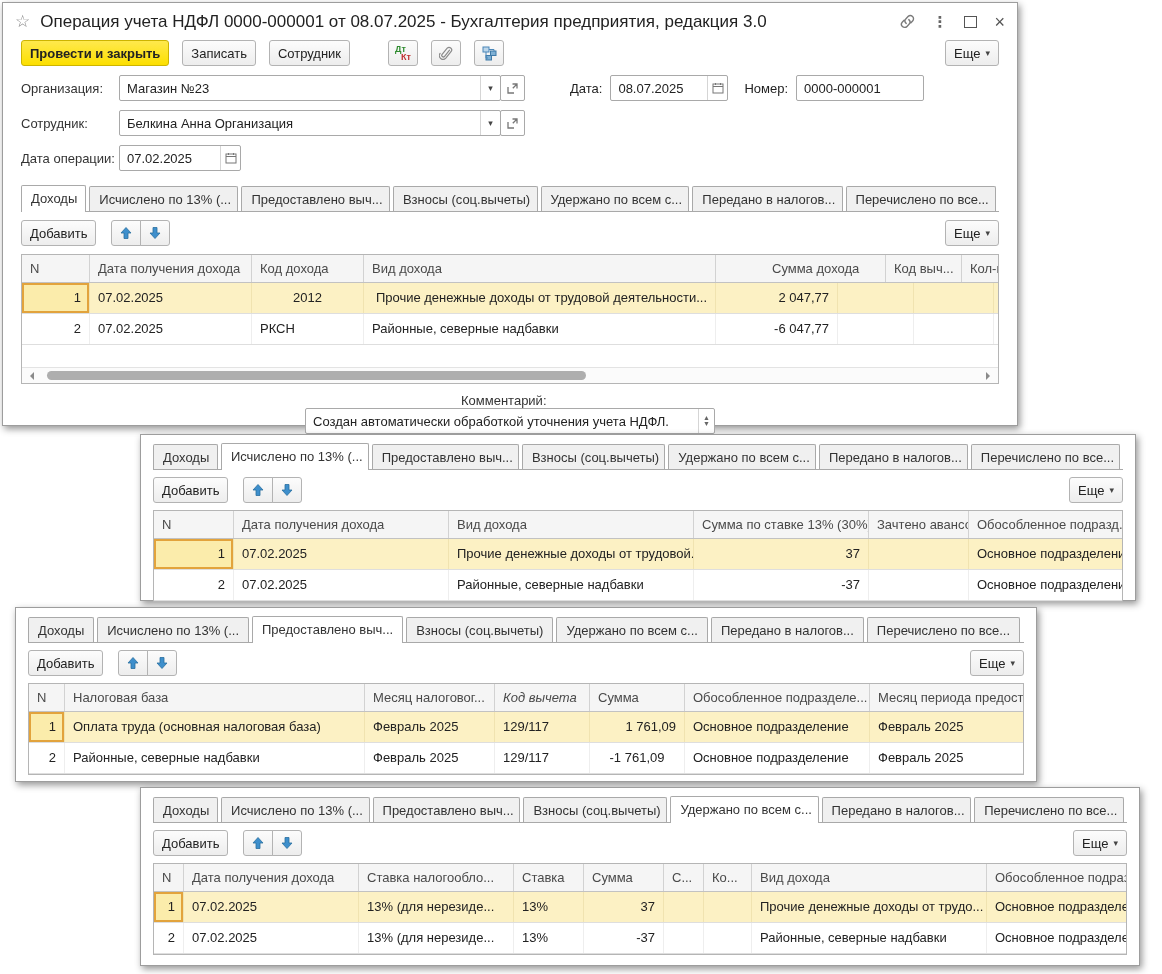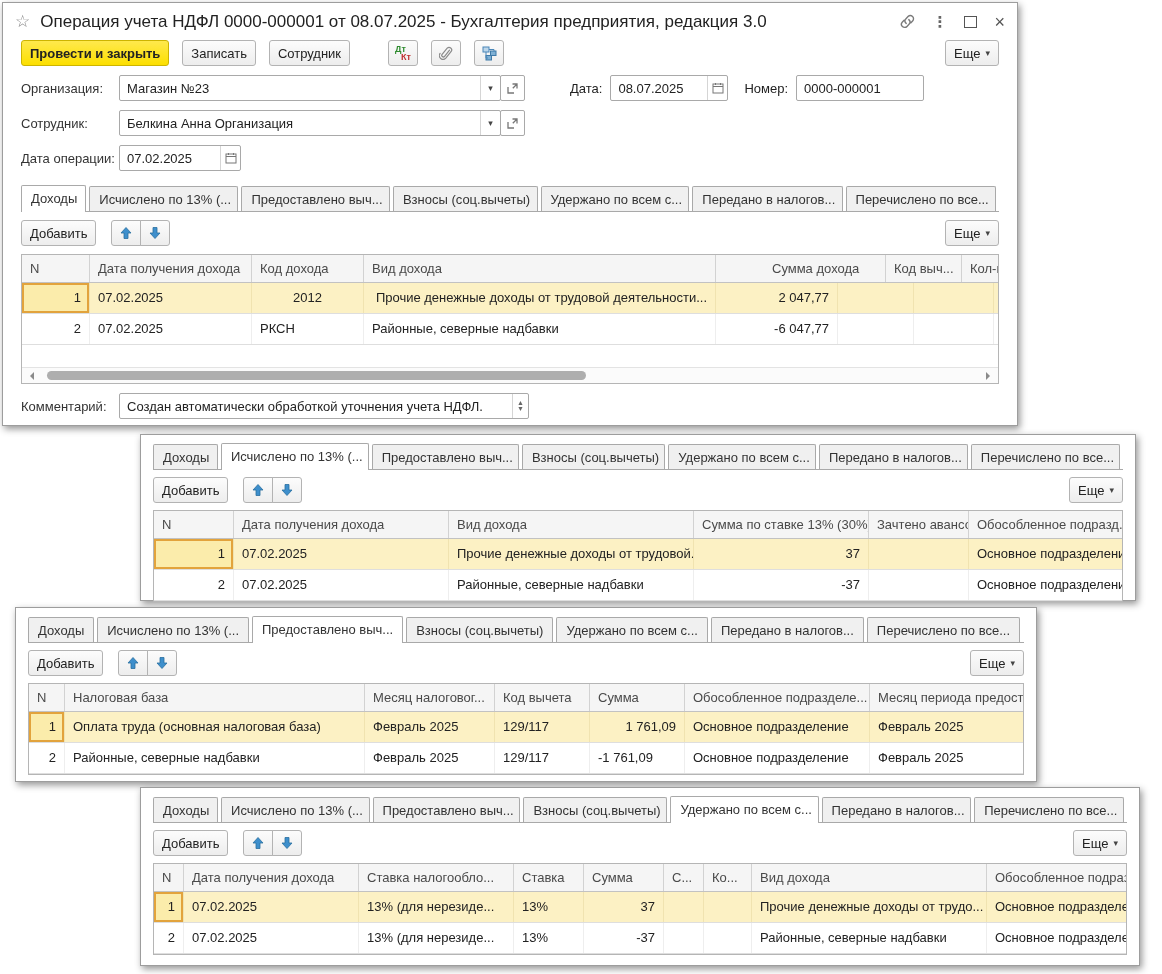--- a/index.html
+++ b/index.html
@@ -251,21 +251,21 @@
       <div class="hscroll">
         <span class="harrow left"></span>
         <span class="htrack">
             <span class="hthumb"></span>
           </span>
         <span class="harrow right"></span>
       </div>
     </div>
   </div>
 
-  <div class="frow" style="">
+  <div class="frow" style="flex-direction:column;">
     <span class="flabel">Комментарий:</span>
     <div class="field" style="width:410px;">
       <span class="ftext">Создан автоматически обработкой уточнения учета НДФЛ.</span>
       <span class="spin">
           <span>▲</span>
           <span>▼</span>
         </span>
     </div>
   </div>
 </div>
@@ -359,40 +359,40 @@
         <span>Еще</span>
         <span class="caret">▾</span>
       </button>
   </div>
   <div class="grid-wrap">
       <div>
         <div class="thead">
           <div class="th" style="width: 36px;">N</div>
           <div class="th" style="width: 300px;">Налоговая база</div>
           <div class="th" style="width: 130px;">Месяц налоговог...</div>
-          <div class="th" style="width: 95px;">Код вычета</div>
+          <div class="th" style="width: 95px; font-style: italic;">Код вычета</div>
           <div class="th" style="width: 95px;">Сумма</div>
           <div class="th" style="width: 185px;">Обособленное подразделе...</div>
           <div class="th" style="width: 155px;">Месяц периода предост...</div>
         </div>
         <div class="trow sel">
           <div class="td anchor" style="width: 36px; text-align: right;">1</div>
           <div class="td" style="width: 300px; text-align: left;">Оплата труда (основная налоговая база)</div>
           <div class="td" style="width: 130px; text-align: left;">Февраль 2025</div>
           <div class="td" style="width: 95px; text-align: left;">129/117</div>
           <div class="td" style="width: 95px; text-align: right;">1 761,09</div>
           <div class="td" style="width: 185px; text-align: left;">Основное подразделение</div>
           <div class="td" style="width: 155px; text-align: left;">Февраль 2025</div>
         </div>
         <div class="trow">
           <div class="td" style="width: 36px; text-align: right;">2</div>
           <div class="td" style="width: 300px; text-align: left;">Районные, северные надбавки</div>
           <div class="td" style="width: 130px; text-align: left;">Февраль 2025</div>
           <div class="td" style="width: 95px; text-align: left;">129/117</div>
-          <div class="td" style="width: 95px; text-align: left;">-1 761,09</div>
+          <div class="td" style="width: 95px; text-align: center;">-1 761,09</div>
           <div class="td" style="width: 185px; text-align: left;">Основное подразделение</div>
           <div class="td" style="width: 155px; text-align: left;">Февраль 2025</div>
         </div>
       </div>
     </div>
 </div>
 
 <div class="panel" style="left:140px;top:787px;width:1000px;height:179px;padding:6px 12px 0;">
   <div class="tabs">
       <div class="tab">Доходы</div>

